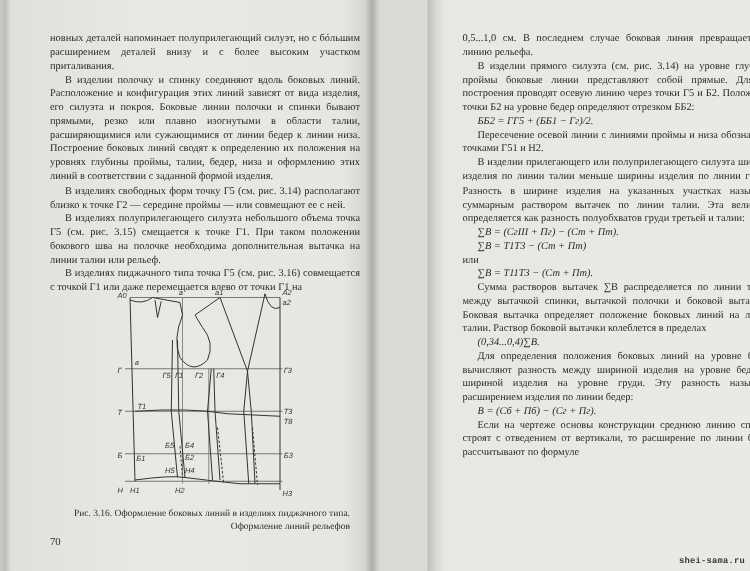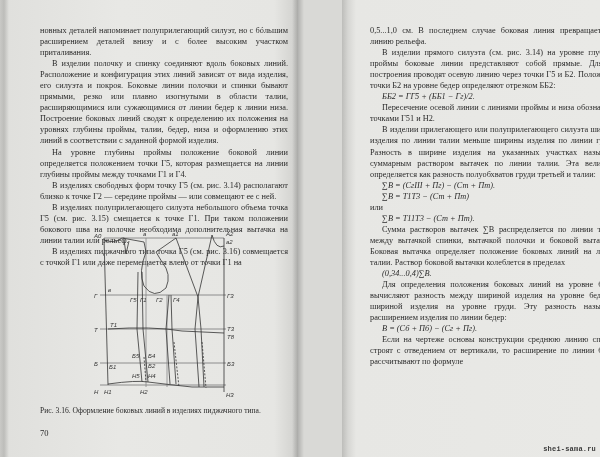--- a/index.html
+++ b/index.html
@@ -24,37 +24,36 @@
 
   .text { position:absolute; font-size:8.3px; line-height:11.05px; text-align:justify; }
   .left .text { left:40px; top:25px; width:248px; }
   .right .text { left:28px; top:25px; width:248px; }
   .text p { margin:0; text-indent:0; }
   .text p.ind { text-indent:12px; }
   .text .formula { text-indent:12px; font-style:italic; }
 
   .figure { position:absolute; left:92px; top:232px; width:148px; height:170px; }
   .figure svg { display:block; }
-  .caption { position:absolute; left:40px; top:406px; width:240px; font-size:7.6px; line-height:10px; text-align:left; }
+  .caption { position:absolute; left:40px; top:406px; width:240px; font-size:7.6px; line-height:10px; text-align:right; }
   .pagenum { position:absolute; font-size:8.5px; }
   .left .pagenum { left:40px; top:428px; }
   .right .pagenum { left:265px; top:424px; }
   .watermark { position:absolute; right:4px; bottom:4px; font-family:Liberation Mono, monospace; font-size:7px; font-weight:bold; color:#3a3a3a; letter-spacing:0.2px; }
   .lbl { font-family:"Liberation Sans", sans-serif; font-size:6px; font-style:italic; fill:#333; }
 </style>
 </head>
 <body>
 
 <div class="spread">
 
   <div class="page left">
     <div class="text">
       <p>новных деталей напоминает полуприлегающий силуэт, но с бóльшим расширением деталей внизу и с более высоким участком приталивания.</p>
       <p class="ind">В изделии полочку и спинку соединяют вдоль боковых линий. Расположение и конфигурация этих линий зависят от вида изделия, его силуэта и покроя. Боковые линии полочки и спинки бывают прямыми, резко или плавно изогнутыми в области талии, расширяющимися или сужающимися от линии бедер к линии низа. Построение боковых линий сводят к определению их положения на уровнях глубины проймы, талии, бедер, низа и оформлению этих линий в соответствии с заданной формой изделия.</p>
-      <p class="ind">На уровне глубины проймы положение боковой линии определяется положением точки Г5, которая размещается на линии глубины проймы между точками Г1 и Г4.</p>
       <p class="ind">В изделиях свободных форм точку Г5 (см. рис. 3.14) располагают близко к точке Г2 — середине проймы — или совмещают ее с ней.</p>
       <p class="ind">В изделиях полуприлегающего силуэта небольшого объема точка Г5 (см. рис. 3.15) смещается к точке Г1. При таком положении бокового шва на полочке необходима дополнительная вытачка на линии талии или рельеф.</p>
       <p class="ind">В изделиях пиджачного типа точка Г5 (см. рис. 3.16) совмещается с точкой Г1 или даже перемещается влево от точки Г1 на</p>
     </div>
 
     <div class="figure">
       <svg width="148" height="170" viewBox="0 0 148 170">
         <g stroke="#333" stroke-width="0.8" fill="none">
 
           <line x1="12" y1="6" x2="132" y2="6" stroke="#777"></line>
@@ -115,20 +114,21 @@
           <text class="lbl" x="2" y="162">Н</text>
           <text class="lbl" x="12" y="162">Н1</text>
           <text class="lbl" x="48" y="162">Н2</text>
           <text class="lbl" x="134" y="165">Н3</text>
         </g>
       </svg>
     </div>
 
     <div class="caption">
       <div>Рис. 3.16. Оформление боковых линий в изделиях пиджачного типа.</div>
+      <div>Оформление линий рельефов</div>
     </div>
     <div class="pagenum">70</div>
   </div>
 
   <div class="page right">
     <div class="text">
       <p>0,5...1,0 см. В последнем случае боковая линия превращается в линию рельефа.</p>
       <p class="ind">В изделии прямого силуэта (см. рис. 3.14) на уровне глубины проймы боковые линии представляют собой прямые. Для их построения проводят осевую линию через точки Г5 и Б2. Положение точки Б2 на уровне бедер определяют отрезком ББ2:</p>
       <p class="formula">ББ2 = ГГ5 + (ББ1 − Гг)/2.</p>
       <p class="ind">Пересечение осевой линии с линиями проймы и низа обозначают точками Г51 и Н2.</p>

